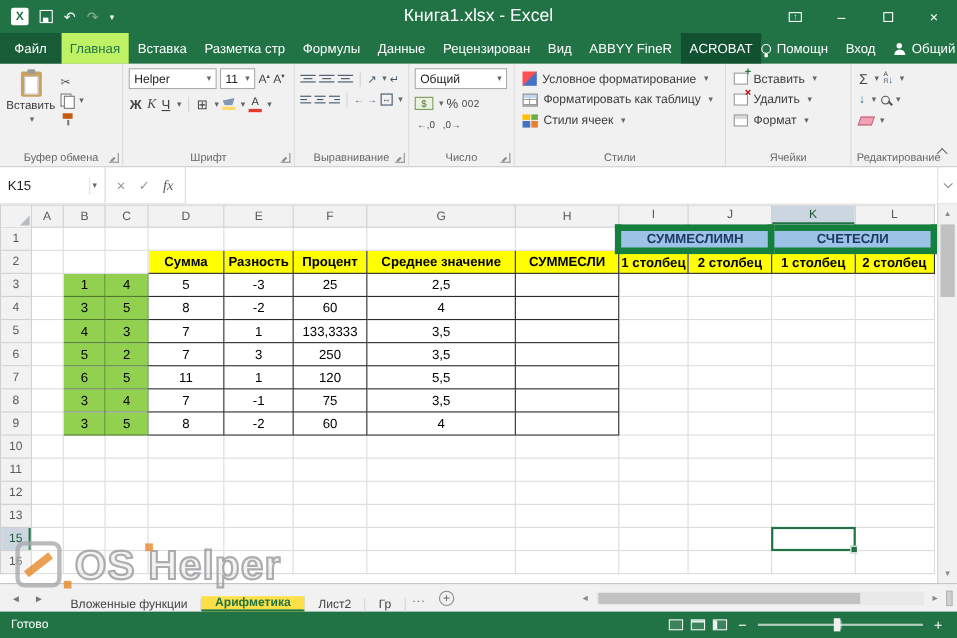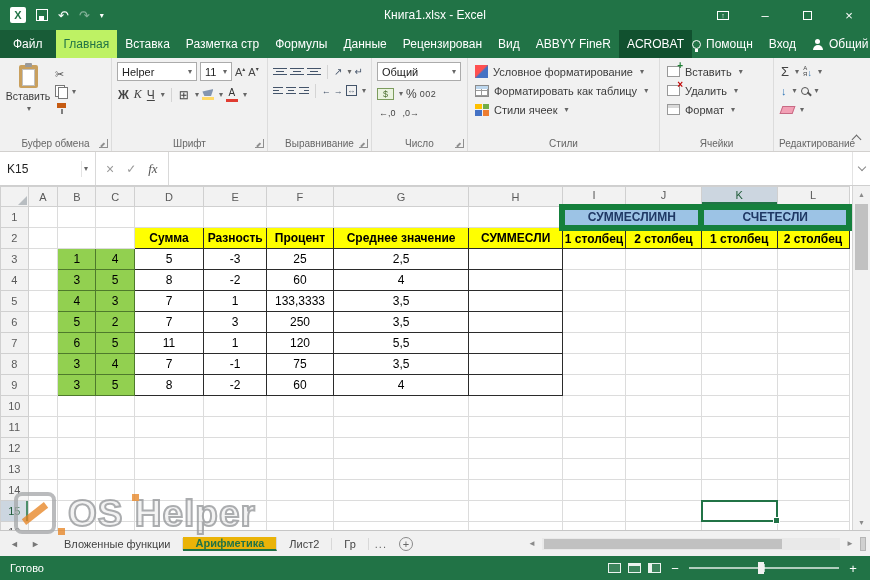--- a/index.html
+++ b/index.html
@@ -10,21 +10,21 @@
 
   
   .titlebar{height:30px;background:#217346;display:flex;align-items:center;color:#fff;position:relative}
   .qat{display:flex;align-items:center;gap:10px;padding:0 10px;z-index:2}
   .xlicon{width:16px;height:16px;background:#fff;border-radius:2px;color:#217346;font-weight:bold;font-size:11px;display:flex;align-items:center;justify-content:center}
   .saveico{width:12px;height:12px;border:1.5px solid #fff;position:relative;display:inline-block}
   .saveico::after{content:'';position:absolute;left:2px;bottom:0;width:5px;height:4px;background:#fff}
   .undo,.redo{font-size:13px;line-height:1}
   .redo{opacity:.45}
   .qacaret{font-size:8px}
-  .title{position:absolute;left:0;right:0;top:0;bottom:0;display:flex;align-items:center;justify-content:center;font-size:12px;pointer-events:none;z-index:1}
+  .title{position:absolute;left:0;right:0;top:0;bottom:0;display:flex;align-items:center;justify-content:center;font-size:16px;pointer-events:none;z-index:1}
   .wincontrols{margin-left:auto;display:flex;height:100%;z-index:2}
   .winbtn{width:42px;display:flex;align-items:center;justify-content:center;font-size:13px}
   .rdo{width:12px;height:9px;border:1px solid #fff;display:flex;align-items:center;justify-content:center;font-size:7px;line-height:1}
   .maxsq{width:9px;height:9px;border:1px solid #fff;display:inline-block}
 
   
   .tabstrip{height:28px;background:#217346;display:flex;align-items:stretch;color:#fff;font-size:12px;white-space:nowrap}
   .rtab{padding:0 8px;display:flex;align-items:center}
   .rtab.file{background:#185c37;padding:0 13px}
   .rtab.active{background:#bef264;color:#217346}
@@ -155,23 +155,23 @@
   td.sel::after{content:'';position:absolute;left:-1px;top:-1px;right:-1px;bottom:-1px;border:2px solid #217346;pointer-events:none;z-index:1}
   td.sel::before{content:'';position:absolute;right:-3px;bottom:-3px;width:5px;height:5px;background:#217346;border:1px solid #fff;z-index:2}
   .vscroll{width:18px;background:#f1f1f1;border-left:1px solid #d4d4d4;position:relative}
   .vsa{height:16px;display:flex;align-items:center;justify-content:center;color:#8a8a8a;font-size:7px}
   .vsa.bottom{position:absolute;bottom:0;left:0;right:0}
   .vs-thumb{position:absolute;top:18px;left:2px;right:2px;height:66px;background:#c1c1c1}
 
   
   .tabbar{height:26px;background:#f1f1f1;display:flex;align-items:stretch;border-top:1px solid #c6c6c6;font-size:11px}
   .tabnav{width:52px;display:flex;align-items:center;gap:12px;padding-left:10px;color:#777;font-size:9px}
-  .shtabs{display:flex;align-items:center}
+  .shtabs{display:flex;align-items:flex-end}
   .sht{padding:0 12px;display:flex;align-items:center;color:#444;border-right:1px solid #d8d8d8}
-  .sht.active{background:#eab308;color:#217346;font-weight:700;border-bottom:2px solid #217346}
+  .sht.active{background:#fde047;color:#217346;font-weight:700;border-bottom:2px solid #217346}
   .overflow{display:flex;align-items:center;padding:0 6px;color:#666;letter-spacing:1px}
   .addsheet{display:flex;align-items:center;padding:0 6px}
   .circ{width:14px;height:14px;border:1px solid #8a8a8a;border-radius:50%;color:#666;font-size:11px;line-height:12px;text-align:center;display:block}
   .hscroll{margin-left:auto;display:flex;align-items:center;gap:3px;padding-right:4px;width:345px}
   .hsa{color:#8a8a8a;font-size:8px;width:14px;text-align:center}
   .hs-track{flex:1;height:12px;background:#e9e9e9;position:relative}
   .hs-thumb{position:absolute;left:2px;top:1px;bottom:1px;width:80%;background:#c1c1c1}
   .splitter{width:6px;height:14px;background:#d0d0d0;border:1px solid #b5b5b5}
 
   
@@ -666,35 +666,20 @@
               <td class="cell"></td>
               <td class="cell"></td>
               <td class="cell"></td>
               <td class="cell"></td>
               <td class="cell"></td>
               <td class="cell"></td>
               <td class="cell"></td>
               <td class="cell"></td>
             </tr>
             <tr>
-              <th class="rh">14</th>
-              <td class="cell"></td>
-              <td class="cell"></td>
-              <td class="cell"></td>
-              <td class="cell"></td>
-              <td class="cell"></td>
-              <td class="cell"></td>
-              <td class="cell"></td>
-              <td class="cell"></td>
-              <td class="cell"></td>
-              <td class="cell"></td>
-              <td class="cell"></td>
-              <td class="cell"></td>
-            </tr>
-            <tr>
               <th class="rh hl">15</th>
               <td class="cell"></td>
               <td class="cell"></td>
               <td class="cell"></td>
               <td class="cell"></td>
               <td class="cell"></td>
               <td class="cell"></td>
               <td class="cell"></td>
               <td class="cell"></td>
               <td class="cell"></td>

